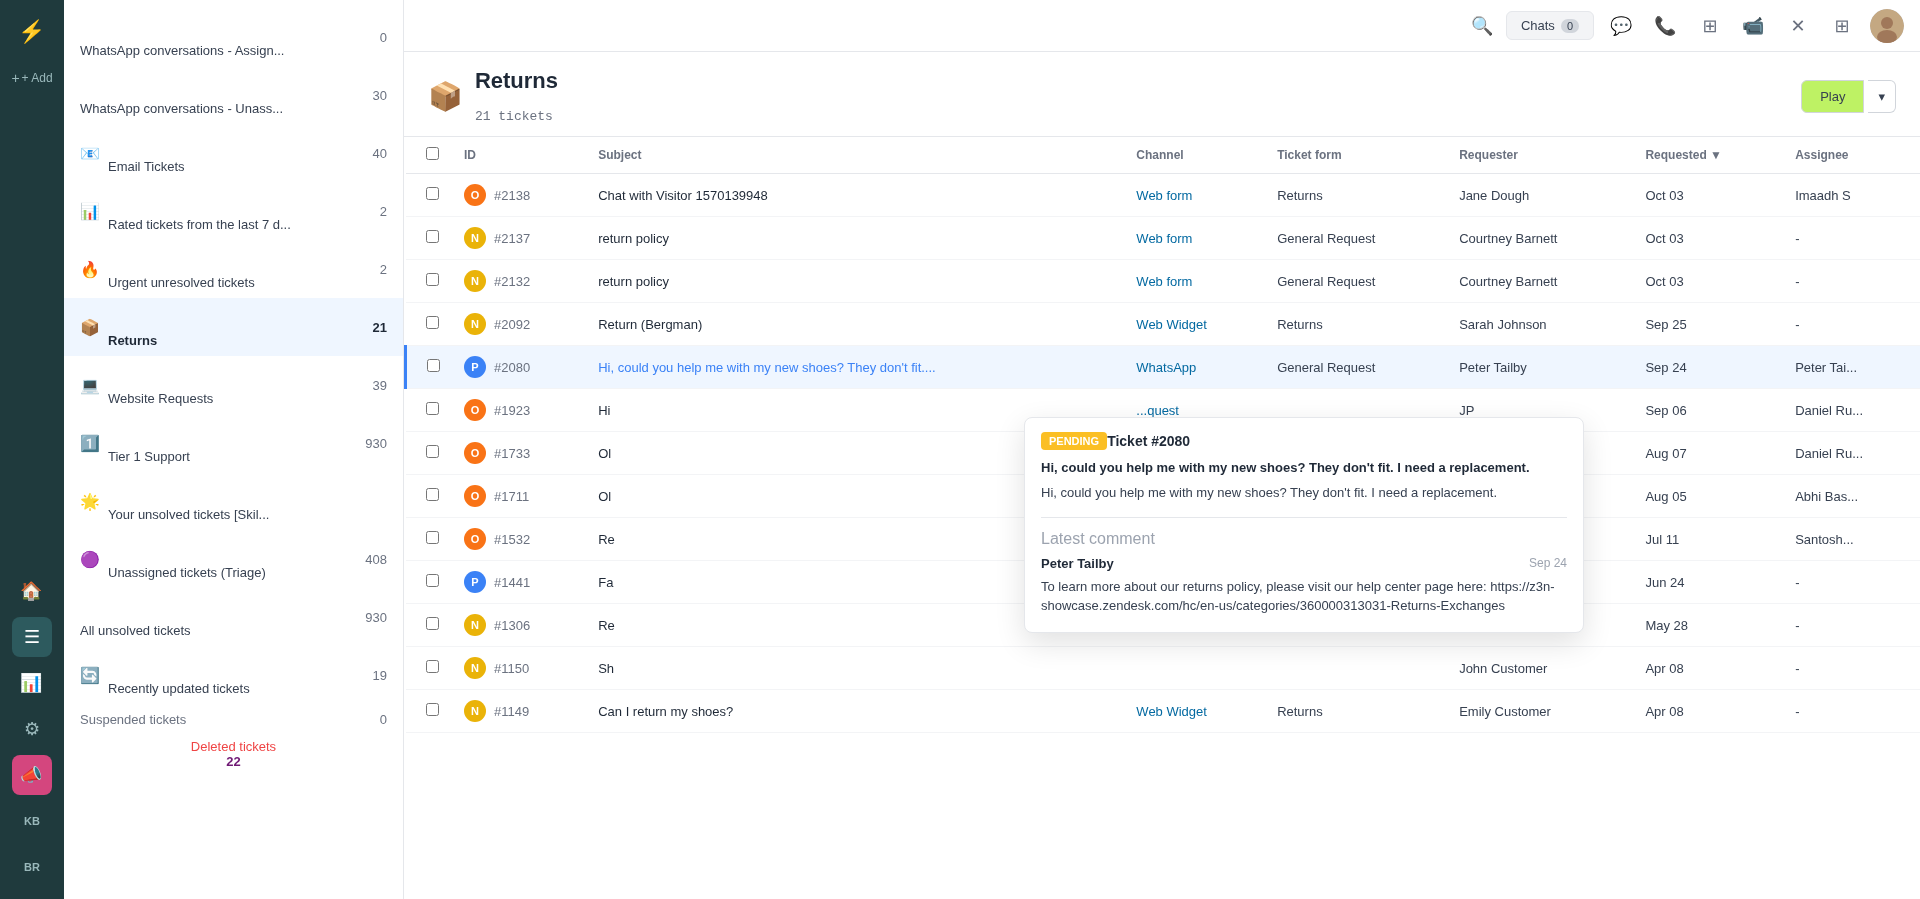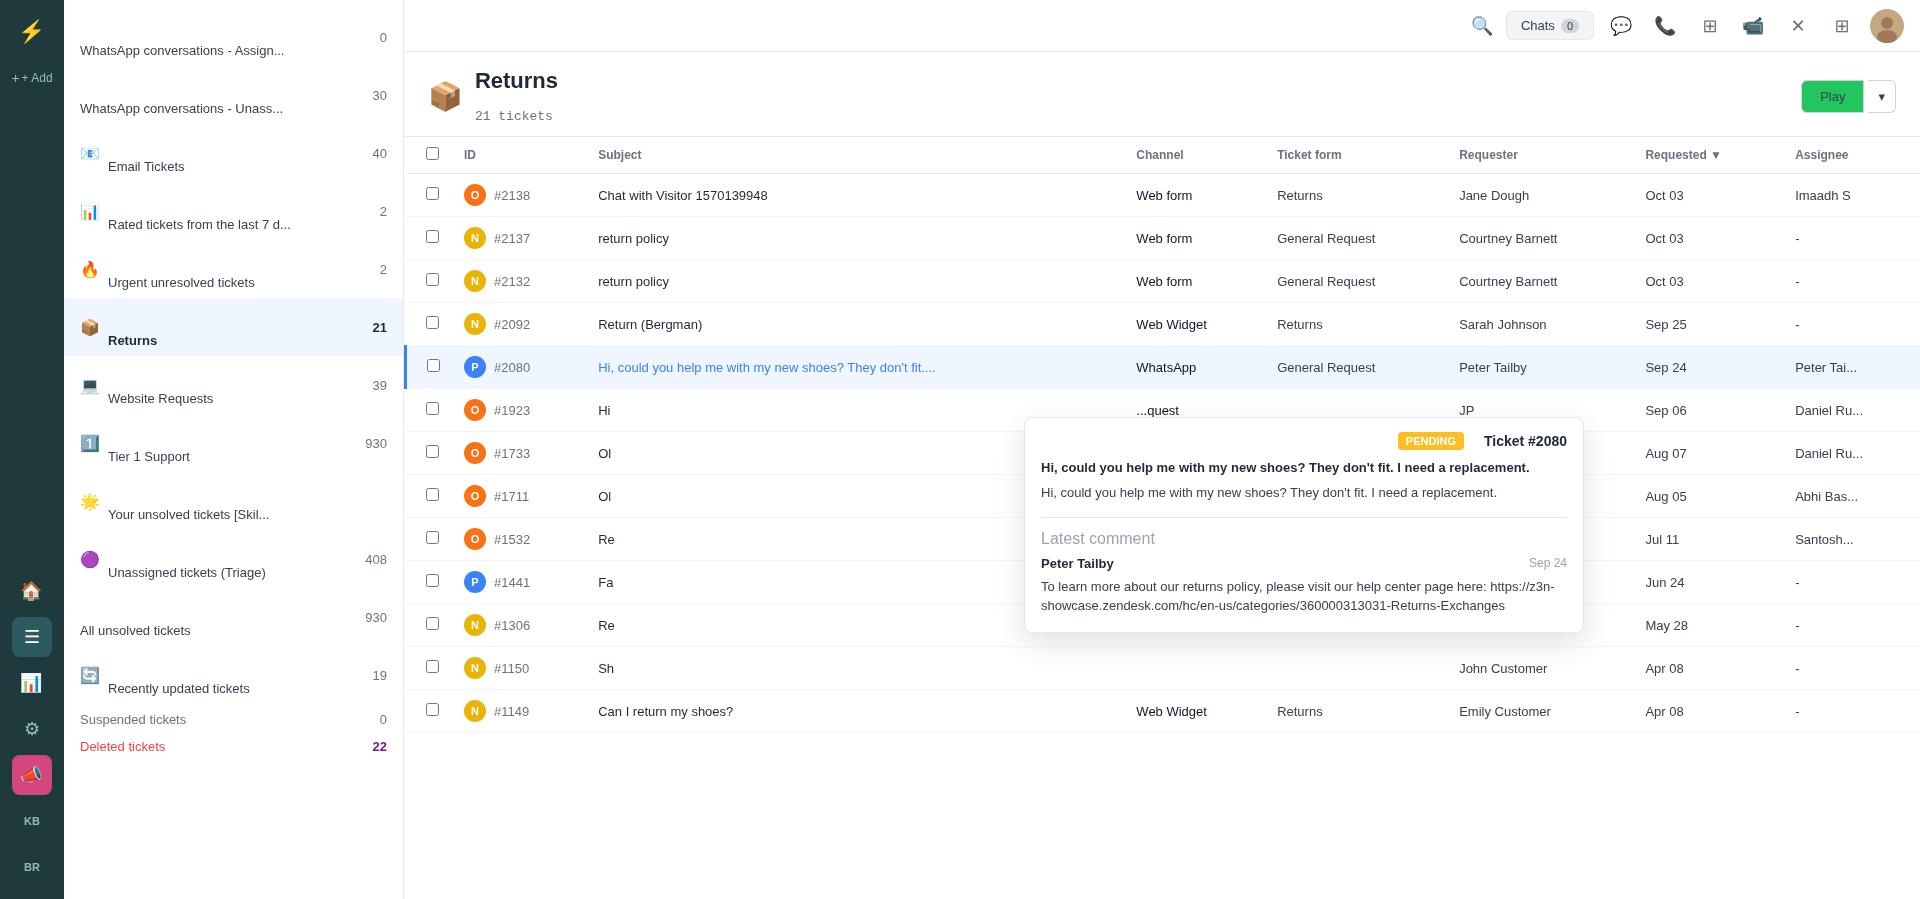--- a/index.html
+++ b/index.html
@@ -164,21 +164,21 @@
     .ticket-header-left {
       display: flex; align-items: center; gap: 12px;
     }
     .ticket-header-icon { font-size: 28px; }
     .ticket-header-title { font-size: 22px; font-weight: 600; color: #1f2937; }
     .ticket-header-count { font-size: 13px; color: #6b7280; margin-top: 15px; font-family: Liberation Mono, monospace; }
     .ticket-header-actions {
       display: flex; gap: 4px;
     }
     .play-btn {
-      background: #22c55e;
+      background: #bef264;
       border: 1px solid #d1d5db;
       border-radius: 6px 0 0 6px;
       padding: 8px 18px;
       font-size: 13px;
       color: #374151;
       cursor: pointer;
       font-weight: 500;
     }
     .play-btn-dropdown {
       background: #fff;
@@ -222,21 +222,21 @@
     .ticket-table tbody tr.highlighted { background: #eff6ff; border-left: 3px solid #3b82f6; }
     .ticket-table td {
       padding: 10px 12px;
       color: #374151;
       font-size: 13px;
     }
     .ticket-table td:first-child { padding-left: 20px; }
     .ticket-id { color: #6b7280; font-size: 13px; }
     .ticket-subject { color: #1f2937; }
     .ticket-subject.link { color: #3b82f6; }
-    .channel-badge { color: #0f172a; }
+    .channel-badge { color: #0369a1; }
     .ticket-form { color: #374151; }
     .requester { color: #374151; }
     .requested { color: #374151; }
 
     
     .status-icon {
       width: 22px; height: 22px;
       border-radius: 50%;
       display: inline-flex; align-items: center; justify-content: center;
       font-size: 11px; font-weight: 700;
@@ -254,23 +254,22 @@
       width: 560px;
       background: #fff;
       border: 1px solid #e5e7eb;
       border-radius: 8px;
       box-shadow: 0 10px 30px rgba(0,0,0,0.12);
       z-index: 100;
       padding: 0;
       overflow: hidden;
     }
     .tooltip-header {
-      display: flex; align-items: center; gap: 20px;
+      display: flex; align-items: center; gap: 0;
       padding: 14px 16px 10px;
-      justify-content: flex-end;
     }
     .pending-badge {
       background: #fbbf24;
       color: #fff;
       font-size: 11px;
       font-weight: 700;
       padding: 3px 8px;
       border-radius: 4px;
       text-transform: uppercase;
     }
@@ -401,21 +400,21 @@
       <span class="sidebar-item-icon">🔄</span>
       <span class="sidebar-item-label">Recently updated tickets</span>
       <span class="sidebar-item-count">19</span>
     </div>
 
     <div style="display:flex; align-items:center; justify-content:space-between; padding: 8px 16px;">
       <span style="color:#6b7280; font-size:13px;">Suspended tickets</span>
       <span style="color:#6b7280; font-size:13px;">0</span>
     </div>
 
-    <div style="display:flex; align-items:center; justify-content:space-between; padding: 4px 16px 8px;">
+    <div style="display:flex; align-items:center; justify-content:space-between; padding: 4px 16px 8px; flex-direction: column;">
       <span style="color:#ef4444; font-size:13px;">Deleted tickets</span>
       <span style="color:#701a75; font-size:13px; font-weight:600;">22</span>
     </div>
 
   </div>
 </div>
 
 <div class="main">
 
   <div class="topbar">

